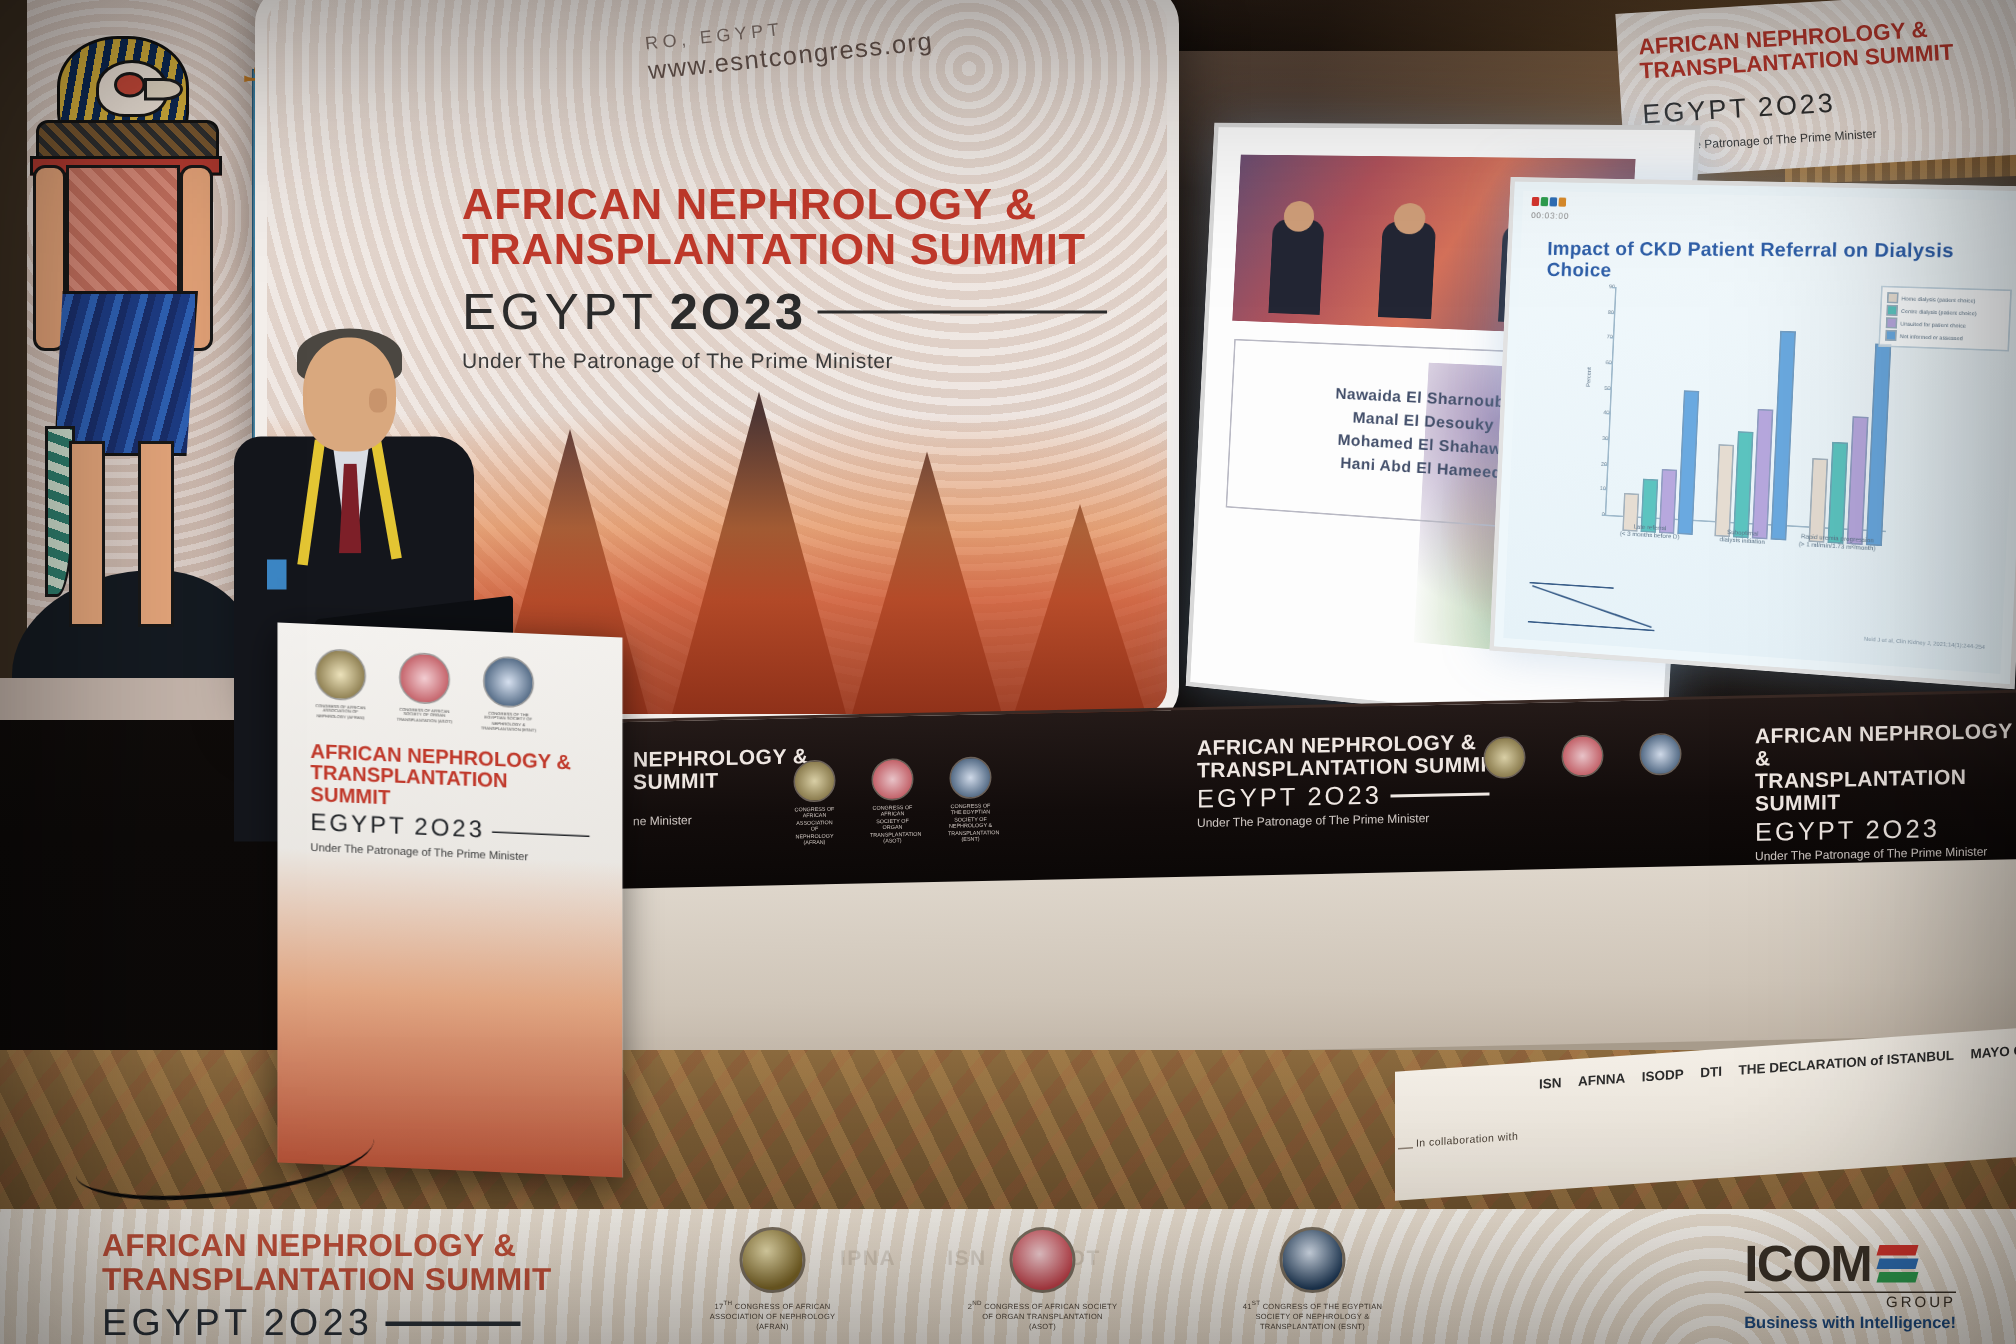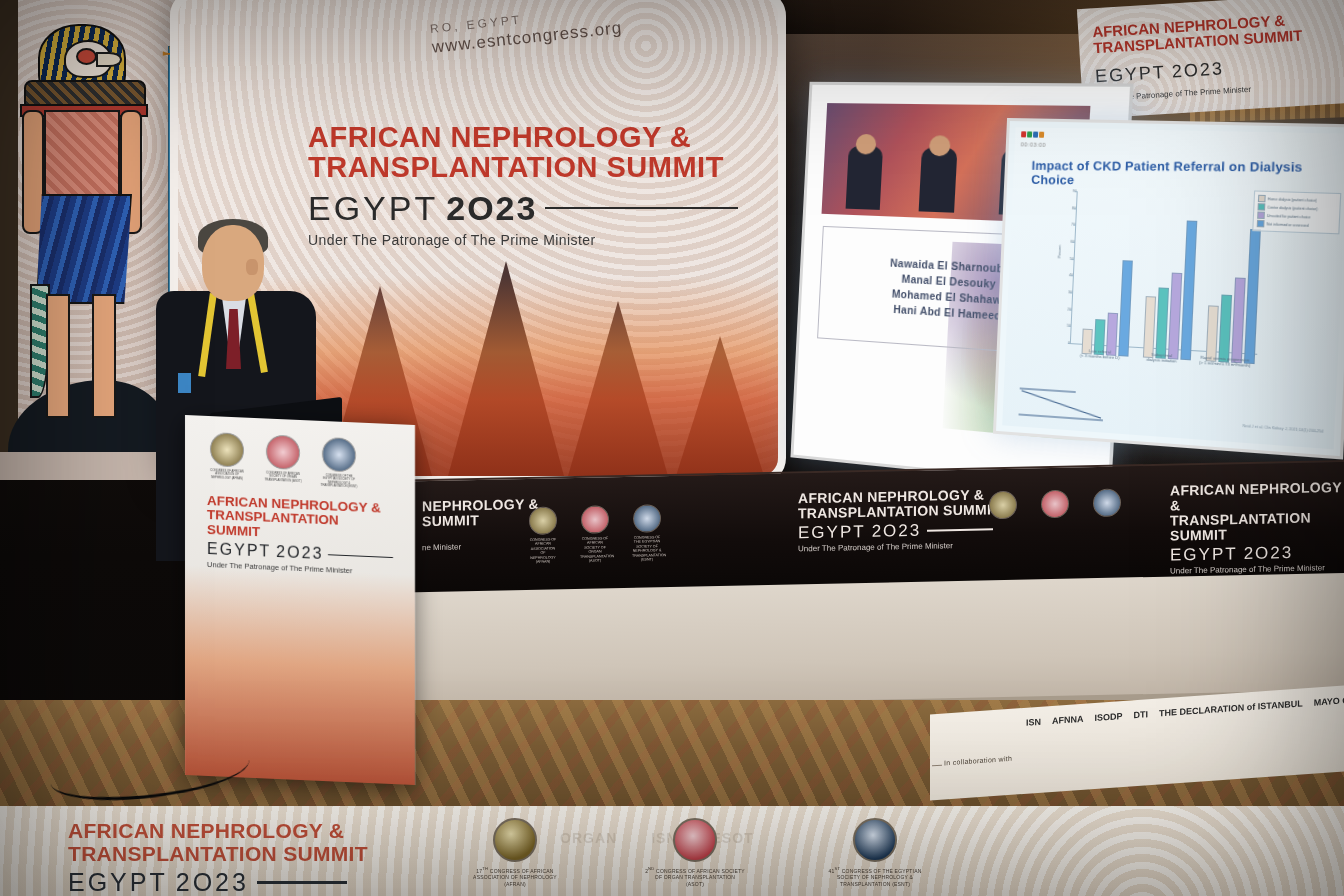--- a/index.html
+++ b/index.html
@@ -525,21 +525,21 @@
       <div class="ft-1"><span>AFRICAN NEPHROLOGY &amp;</span><br>
         <span>TRANSPLANTATION SUMMIT</span></div>
       <div class="ft-2">
           <span>EGYPT</span>
         <span>2O23</span>
         <span class="ft-rule"></span>
         </div>
     </div>
 
     <div class="watermarks" id="watermarks">
-        <span>ORGAN</span>
+        <span>IPNA</span>
         <span>ISN</span>
         <span>ESOT</span>
       </div>
 
     <div class="ft-logos">
       <div class="fl">
         <div class="disc" style="background:radial-gradient(circle at 40% 35%,#eadfae,#7a6426 70%)"></div>
         <p><span>17</span><sup>TH</sup>
           <span>CONGRESS OF AFRICAN</span><br>
           <span>ASSOCIATION OF NEPHROLOGY</span><br>
@@ -554,16 +554,28 @@
       </div>
       <div class="fl">
         <div class="disc" style="background:radial-gradient(circle at 45% 38%,#dbe5f2,#1f3a58 72%)"></div>
         <p><span>41</span><sup>ST</sup>
           <span>CONGRESS OF THE EGYPTIAN</span><br>
           <span>SOCIETY OF NEPHROLOGY &amp;</span><br>
           <span>TRANSPLANTATION (ESNT)</span></p>
       </div>
     </div>
 
+    <div class="icom">
+      <div class="icom-row">
+        <span class="icom-word">ICOM</span>
+        <span class="icom-flag" id="icomFlag">
+            <i style="background: rgb(212, 53, 46);"></i>
+            <i style="background: rgb(47, 111, 181);"></i>
+            <i style="background: rgb(47, 158, 79);"></i>
+          </span>
+      </div>
+      <div class="icom-grp">GROUP</div>
+      <div class="icom-tag">Business with Intelligence!</div>
+    </div>
   </div>
 
   <div class="vig"></div>
 </div>
 
 </body></html>

